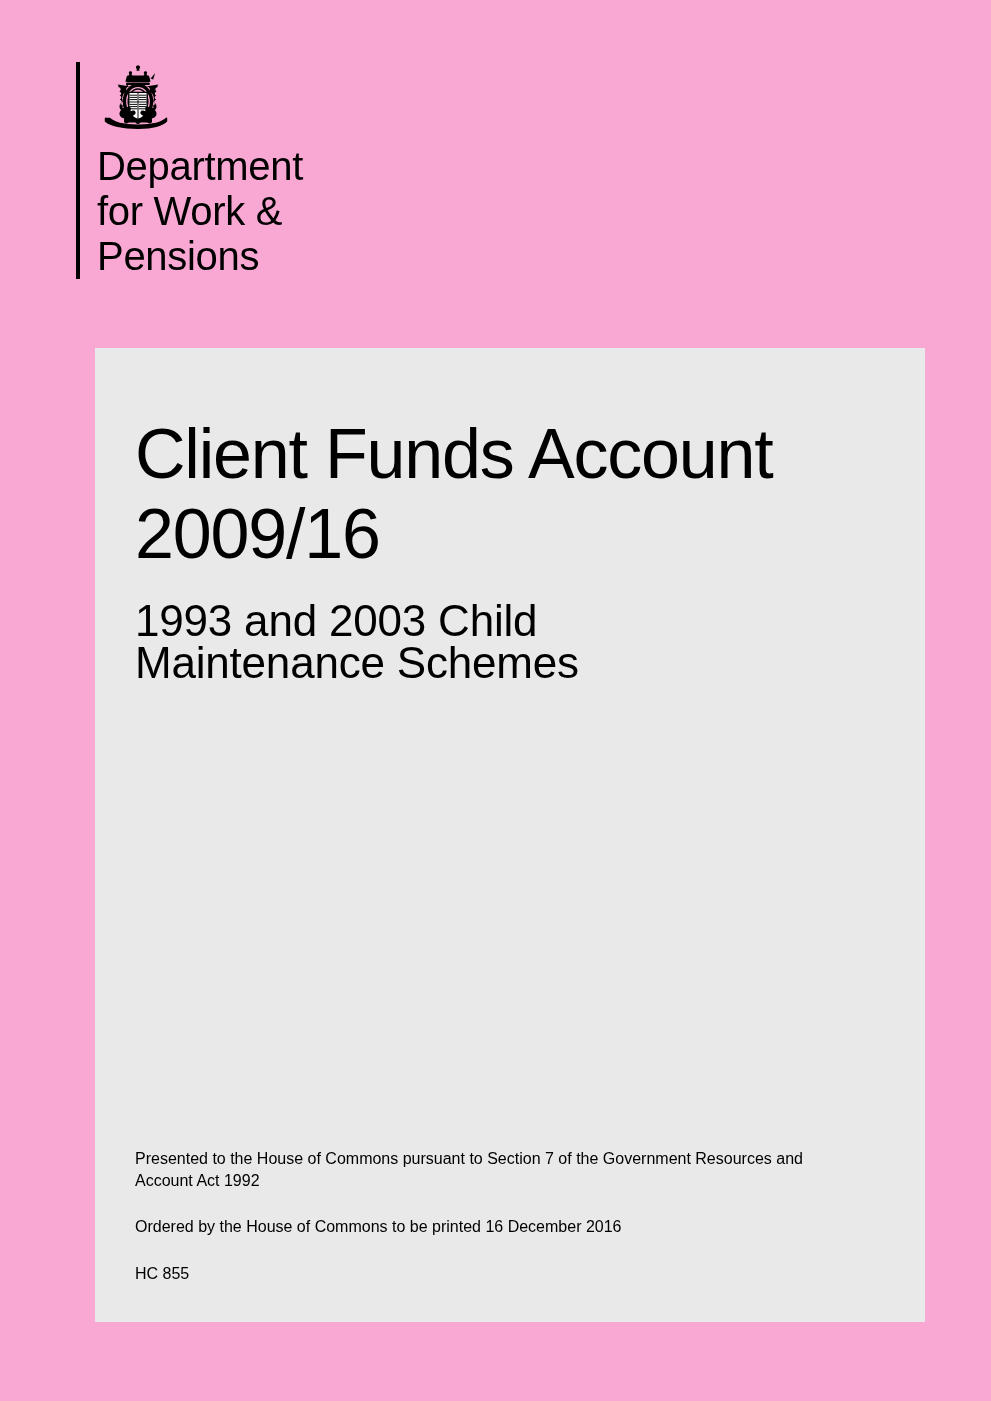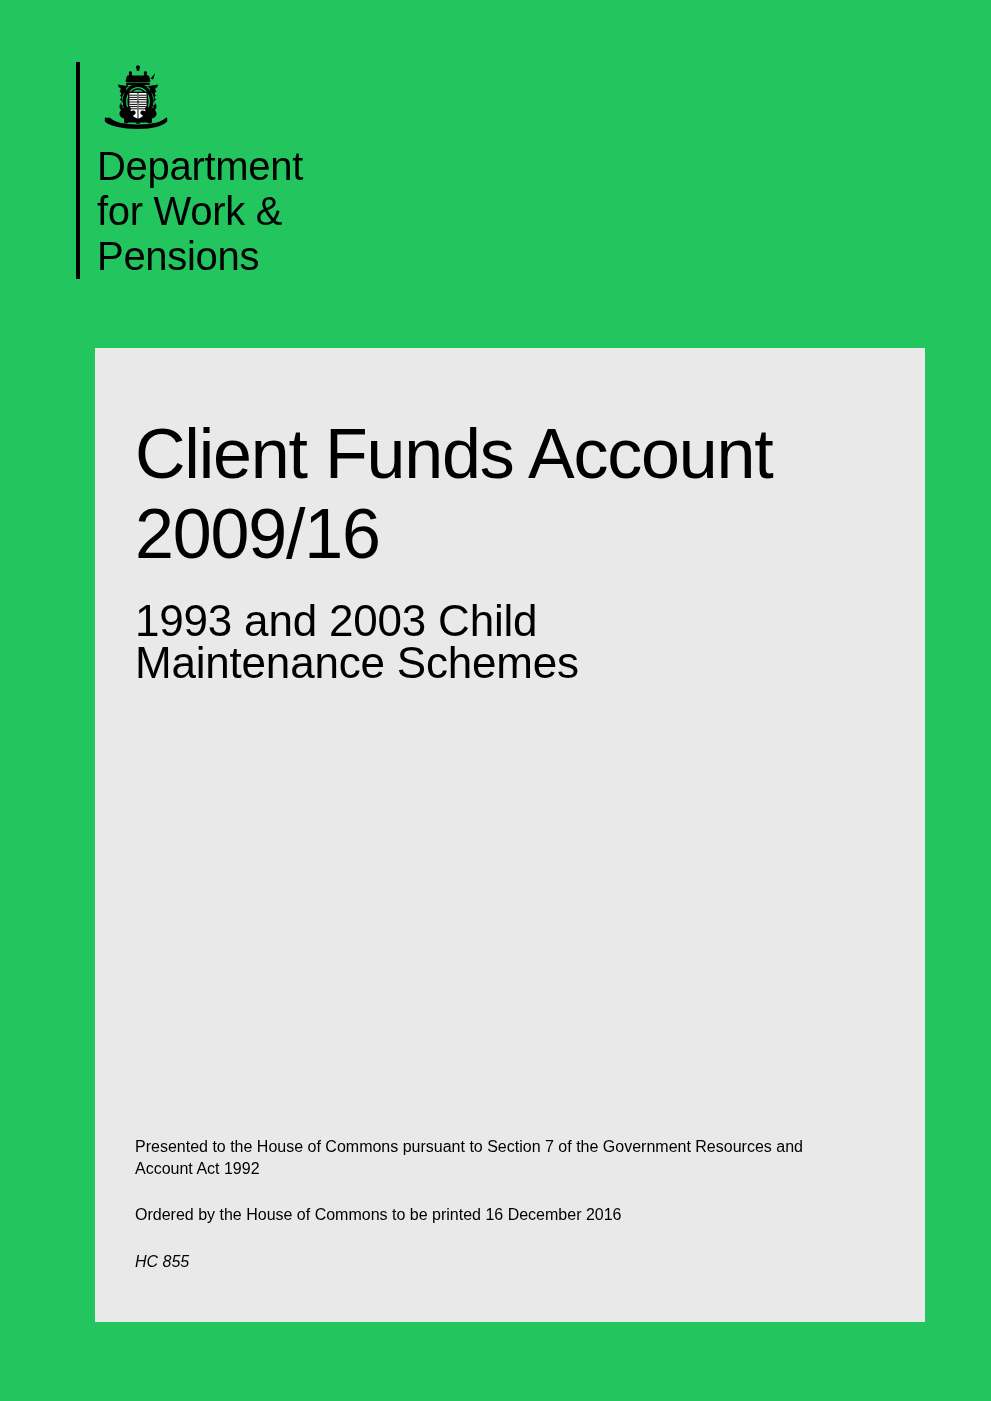--- a/index.html
+++ b/index.html
@@ -14,21 +14,21 @@
     position: relative;
     font-family: "Liberation Sans", sans-serif;
     color: #000000;
     -webkit-font-smoothing: antialiased;
   }
 
   
   .page {
     position: absolute;
     inset: 0;
-    background: #22c55e;
+    background: #f9a8d4;
     overflow: hidden;
   }
 
   
   .logo-block {
     position: absolute;
     left: 76px;
     top: 62px;
     display: flex;
     align-items: stretch;
@@ -101,22 +101,21 @@
     right: 40px;
   }
   .imprint p {
     font-size: 16px;
     line-height: 21.5px;
     margin: 0 0 25px 0;
     color: #000000;
     max-width: 700px;
   }
   .imprint p:last-child {
-    margin-bottom: 12px;
-    font-style: italic;
+    margin-bottom: 0;
   }
 </style>
 </head>
 <body>
 
 <div class="page">
 
   <div class="logo-block">
     <div class="logo-rule"></div>
     <div class="logo-body">

